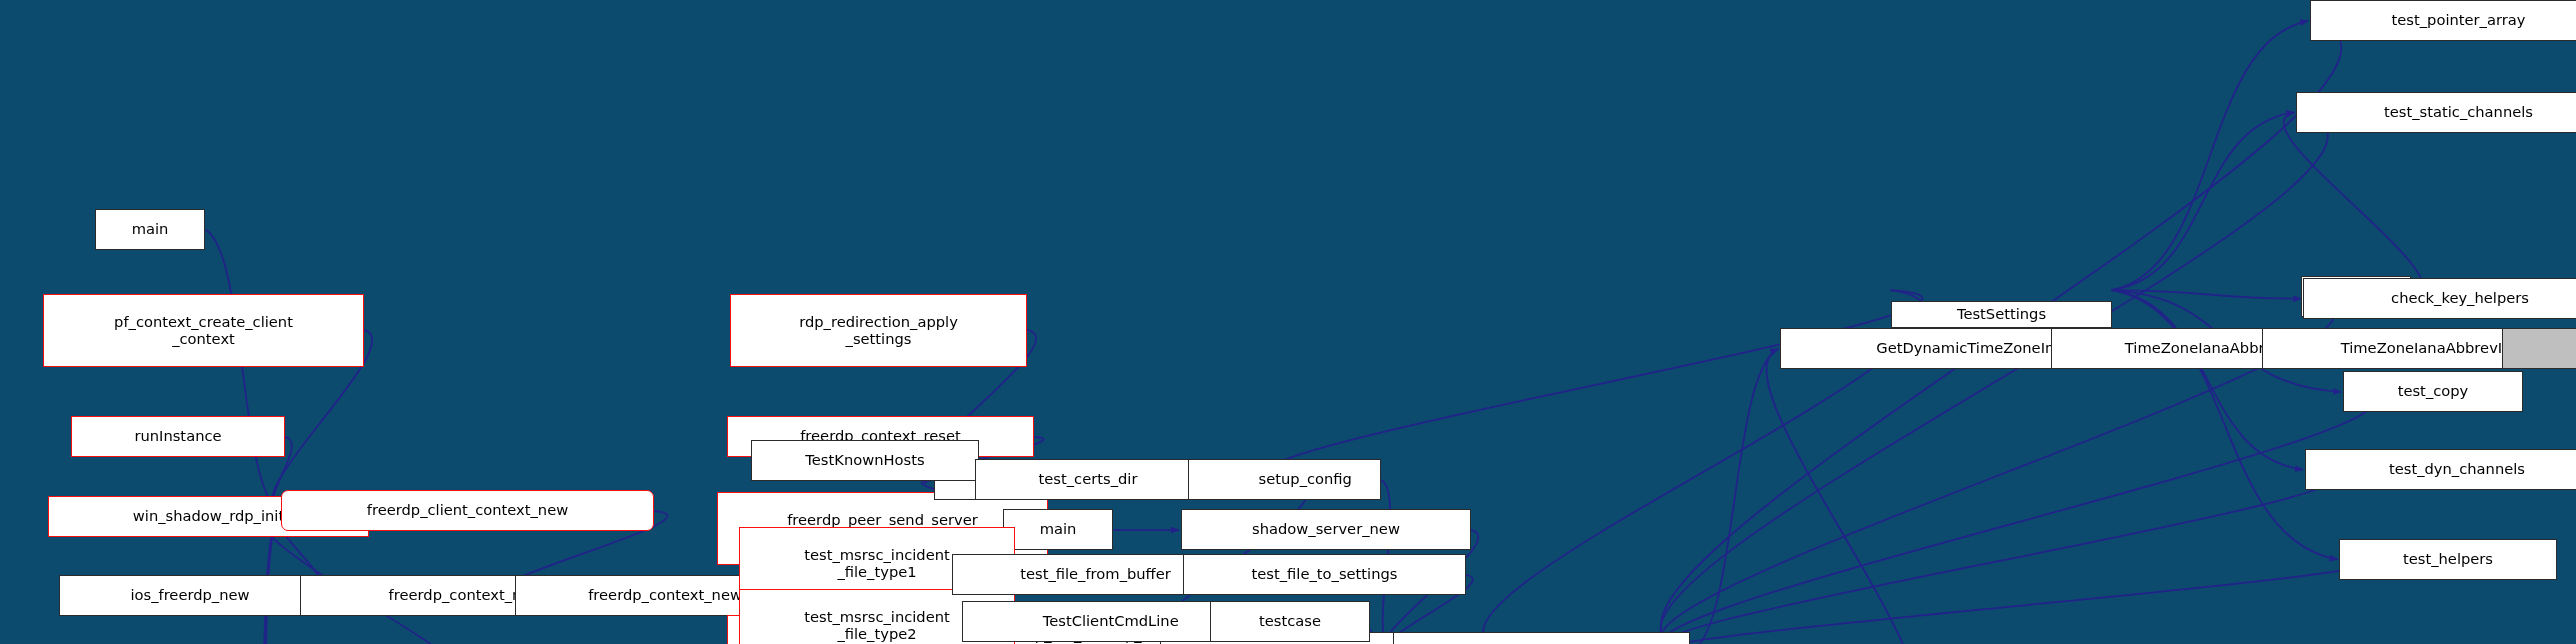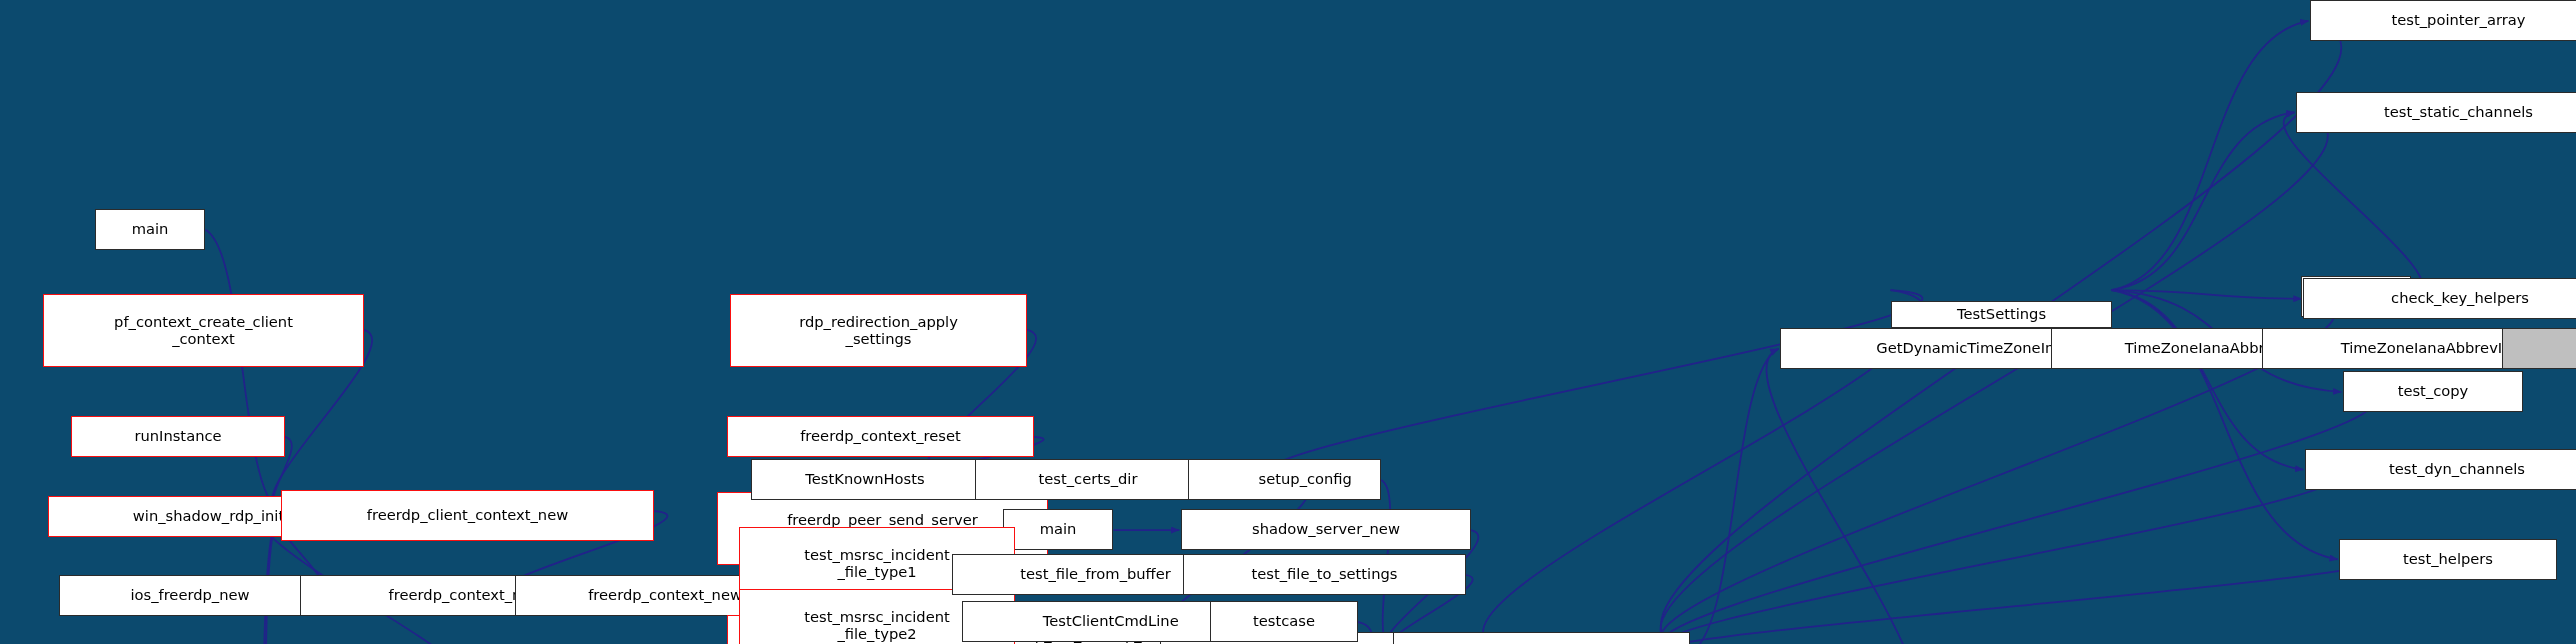--- a/index.html
+++ b/index.html
@@ -118,44 +118,44 @@
     <div class="node black" style="left: 2343px; top: 371px; width: 180px; height: 41px;">test_copy</div>
     <div class="node black" style="left: 2305px; top: 449px; width: 304px; height: 41px;">test_dyn_channels</div>
     <div class="node black" style="left: 2339px; top: 539px; width: 218px; height: 41px;">test_helpers</div>
     <div class="node black" style="left: 1891px; top: 269px; width: 221px; height: 27px; margin-top: 32px;">TestSettings</div>
     <div class="node black" style="left: 95px; top: 209px; width: 110px; height: 41px;">main</div>
     <div class="node red" style="left: 43px; top: 294px; width: 321px; height: 73px;">pf_context_create_client
 _context</div>
     <div class="node red" style="left: 71px; top: 416px; width: 214px; height: 41px;">runInstance</div>
     <div class="node red" style="left: 48px; top: 496px; width: 321px; height: 41px;">win_shadow_rdp_init</div>
     <div class="node black" style="left: 59px; top: 575px; width: 262px; height: 41px;">ios_freerdp_new</div>
-    <div class="node red" style="left: 281px; top: 490px; width: 373px; height: 51px;">freerdp_client_context_new</div>
+    <div class="node red" style="left: 281px; top: 490px; width: 373px; height: 41px; border-radius: 7px;">freerdp_client_context_new</div>
     <div class="node black" style="left: 300px; top: 575px; width: 331px; height: 41px;">freerdp_context_new</div>
     <div class="node black" style="left: 515px; top: 575px; width: 325px; height: 41px;">freerdp_context_new_ex</div>
     <div class="node red" style="left: 730px; top: 294px; width: 297px; height: 73px;">rdp_redirection_apply
 _settings</div>
     <div class="node red" style="left: 727px; top: 416px; width: 307px; height: 41px;">freerdp_context_reset</div>
     <div class="node red" style="left: 717px; top: 492px; width: 331px; height: 73px;">freerdp_peer_send_server
 _redirection_pdu</div>
     <div class="node red" style="left: 727px; top: 615px; width: 311px; height: 41px;">freerdp_connect_begin</div>
     <div class="node black" style="left: 934px; top: 459px; width: 363px; height: 41px;">rdp_reset_runtime_settings</div>
     <div class="node black" style="left: 941px; top: 615px; width: 338px; height: 41px;">rdp_set_backup_settings</div>
     <div class="node black" style="left: 1160px; top: 632px; width: 356px; height: 41px;">rdp_reset_remote_settings</div>
     <div class="node black" style="left: 1393px; top: 632px; width: 297px; height: 41px;">freerdp_settings_new</div>
     <div class="node black" style="left: 1780px; top: 328px; width: 442px; height: 41px;">GetDynamicTimeZoneInformation</div>
     <div class="node black" style="left: 2051px; top: 328px; width: 331px; height: 41px;">TimeZoneIanaAbbrevGet</div>
     <div class="node black" style="left: 2262px; top: 328px; width: 376px; height: 41px;">TimeZoneIanaAbbrevInitialize</div>
     <div class="node current" style="left: 2502px; top: 328px; width: 369px; height: 41px;">TimeZoneIanaAbbrevCleanup</div>
-    <div class="node black" style="left: 751px; top: 459px; width: 228px; height: 41px;">TestKnownHosts</div>
+    <div class="node black" style="left: 751px; top: 440px; width: 228px; height: 41px;">TestKnownHosts</div>
     <div class="node black" style="left: 975px; top: 459px; width: 226px; height: 41px;">test_certs_dir</div>
     <div class="node black" style="left: 1188px; top: 459px; width: 193px; height: 41px; padding-left: 45px;">setup_config</div>
     <div class="node black" style="left: 1003px; top: 509px; width: 110px; height: 41px;">main</div>
     <div class="node black" style="left: 1181px; top: 509px; width: 290px; height: 41px;">shadow_server_new</div>
     <div class="node red" style="left: 739px; top: 527px; width: 276px; height: 73px;">test_msrsc_incident
 _file_type1</div>
     <div class="node red" style="left: 739px; top: 589px; width: 276px; height: 73px;">test_msrsc_incident
 _file_type2</div>
     <div class="node black" style="left: 952px; top: 554px; width: 287px; height: 41px;">test_file_from_buffer</div>
     <div class="node black" style="left: 1183px; top: 554px; width: 283px; height: 41px;">test_file_to_settings</div>
     <div class="node black" style="left: 962px; top: 601px; width: 269px; height: 41px; padding-left: 32px;">TestClientCmdLine</div>
-    <div class="node black" style="left: 1210px; top: 601px; width: 148px; height: 41px;">testcase</div>
+    <div class="node black" style="left: 1210px; top: 601px; width: 160px; height: 41px;">testcase</div>
   </div>
 
 
 </body></html>

